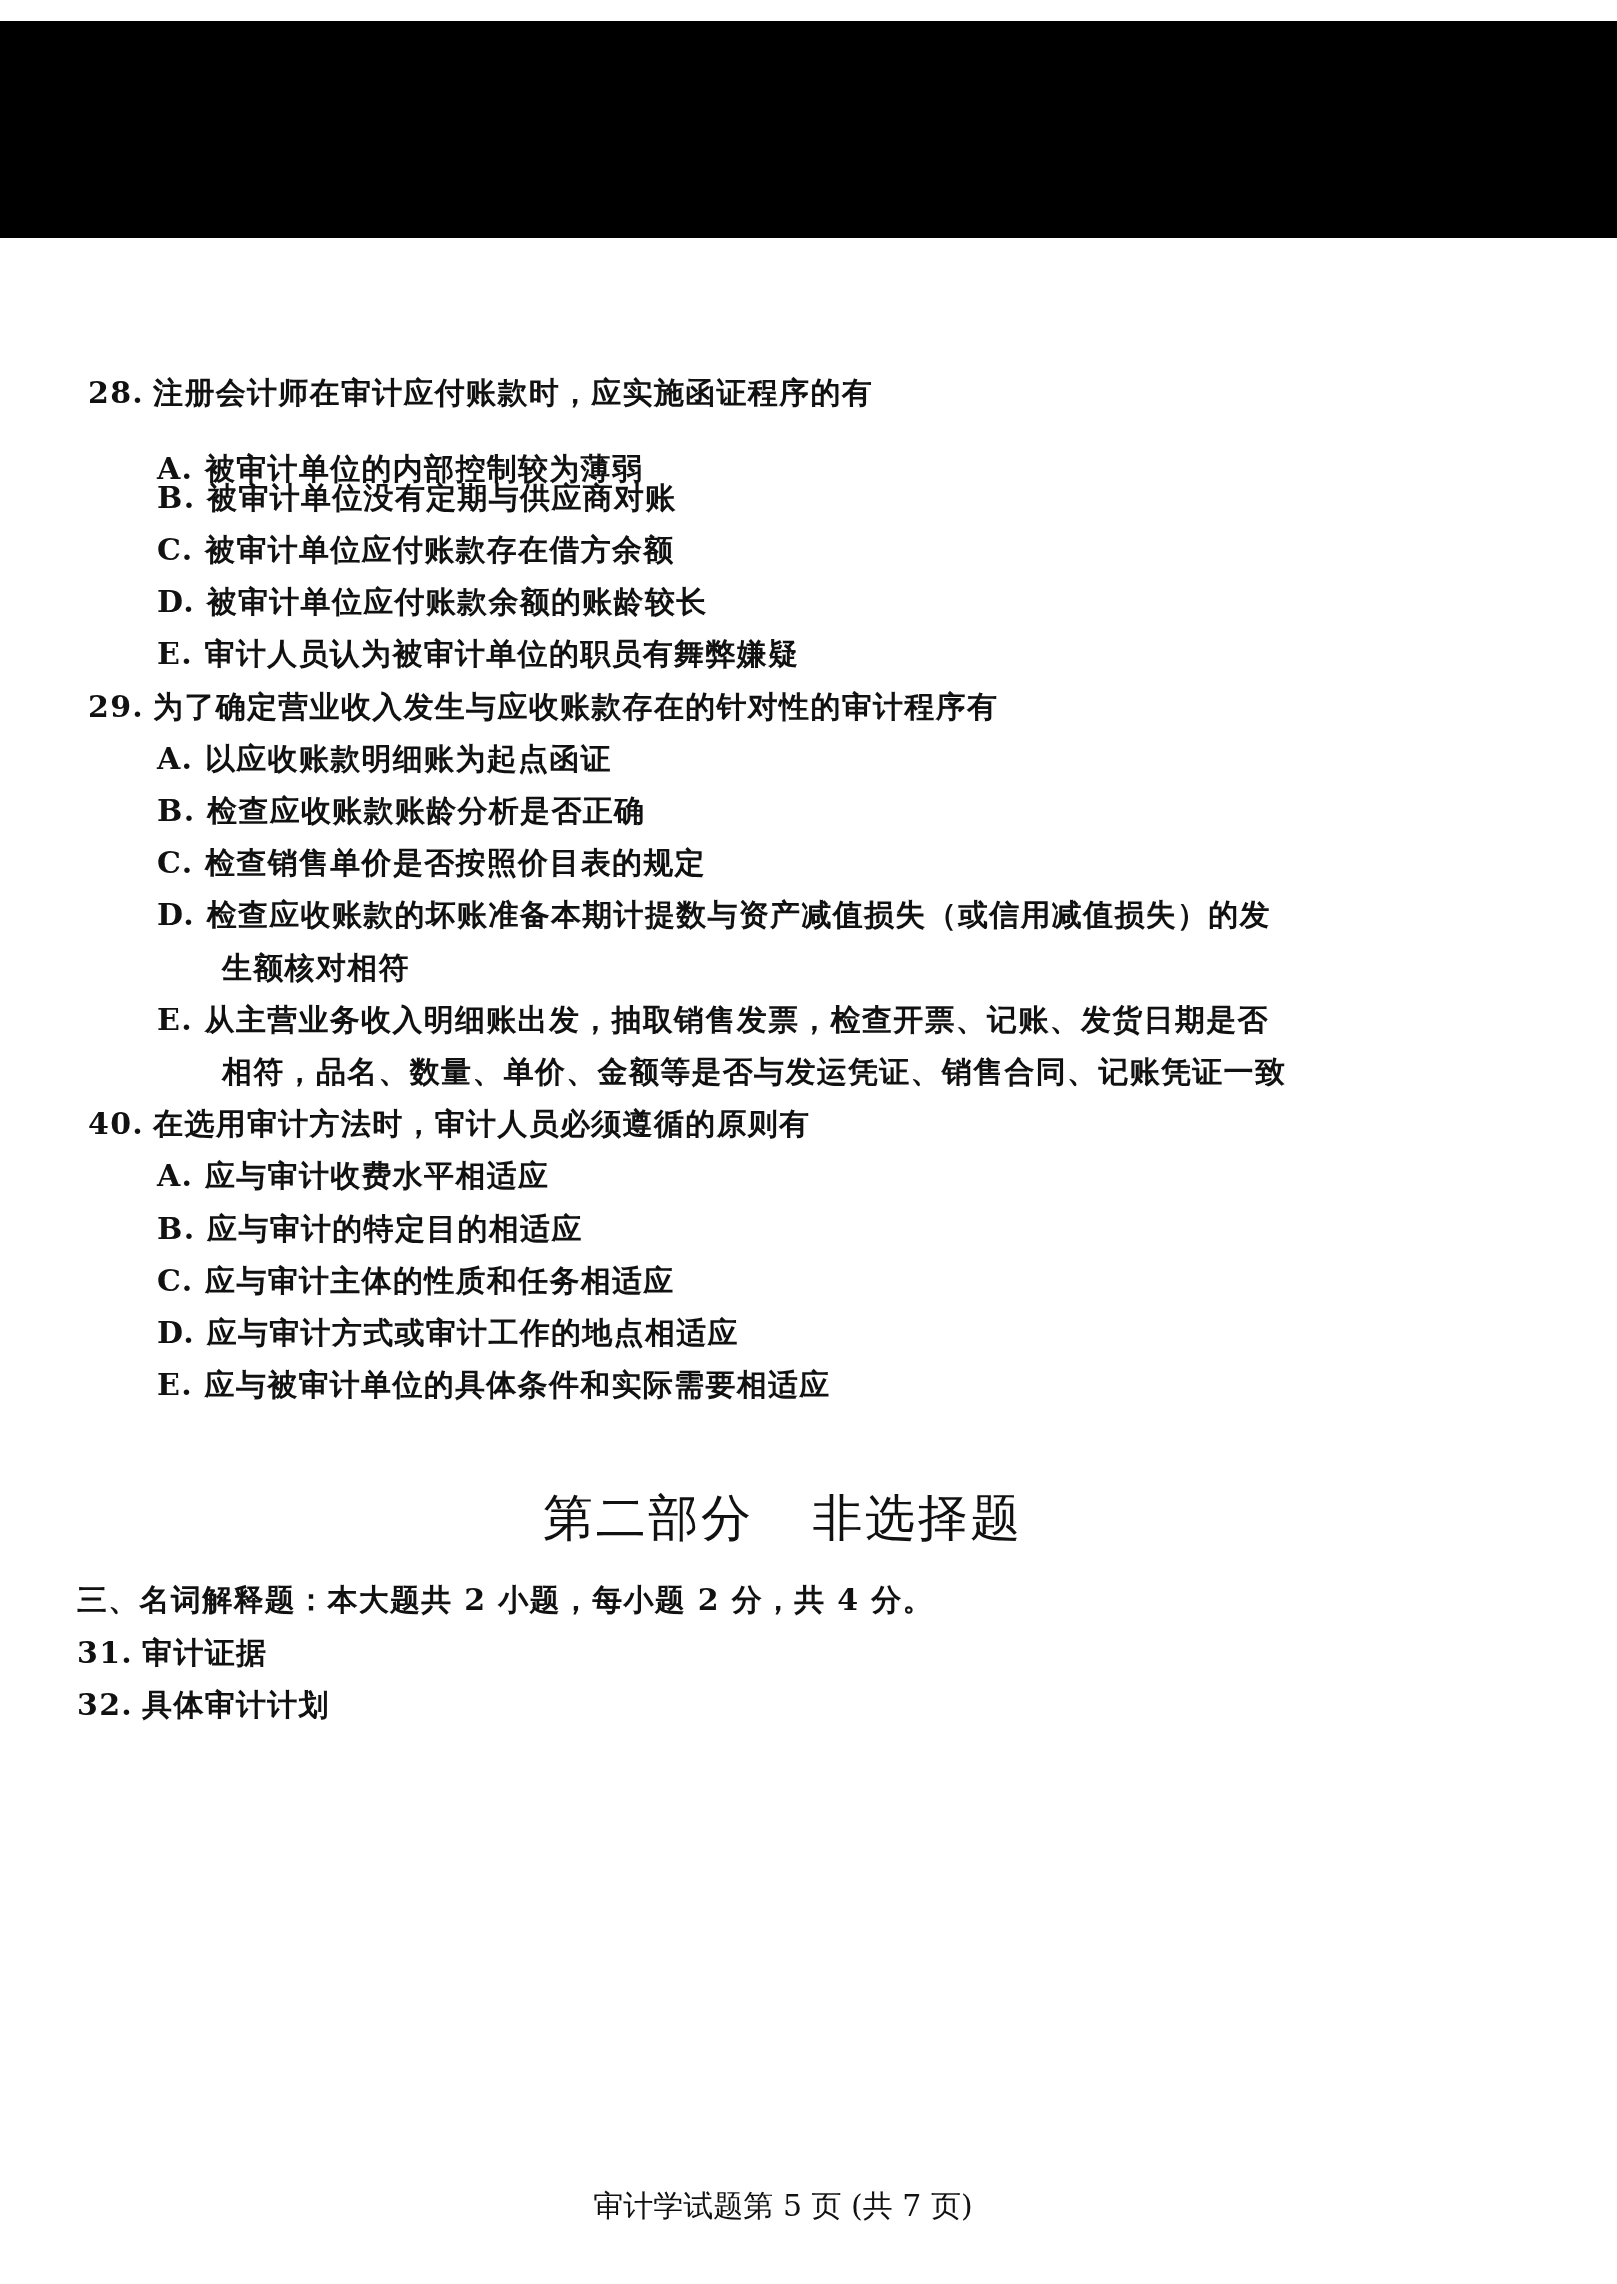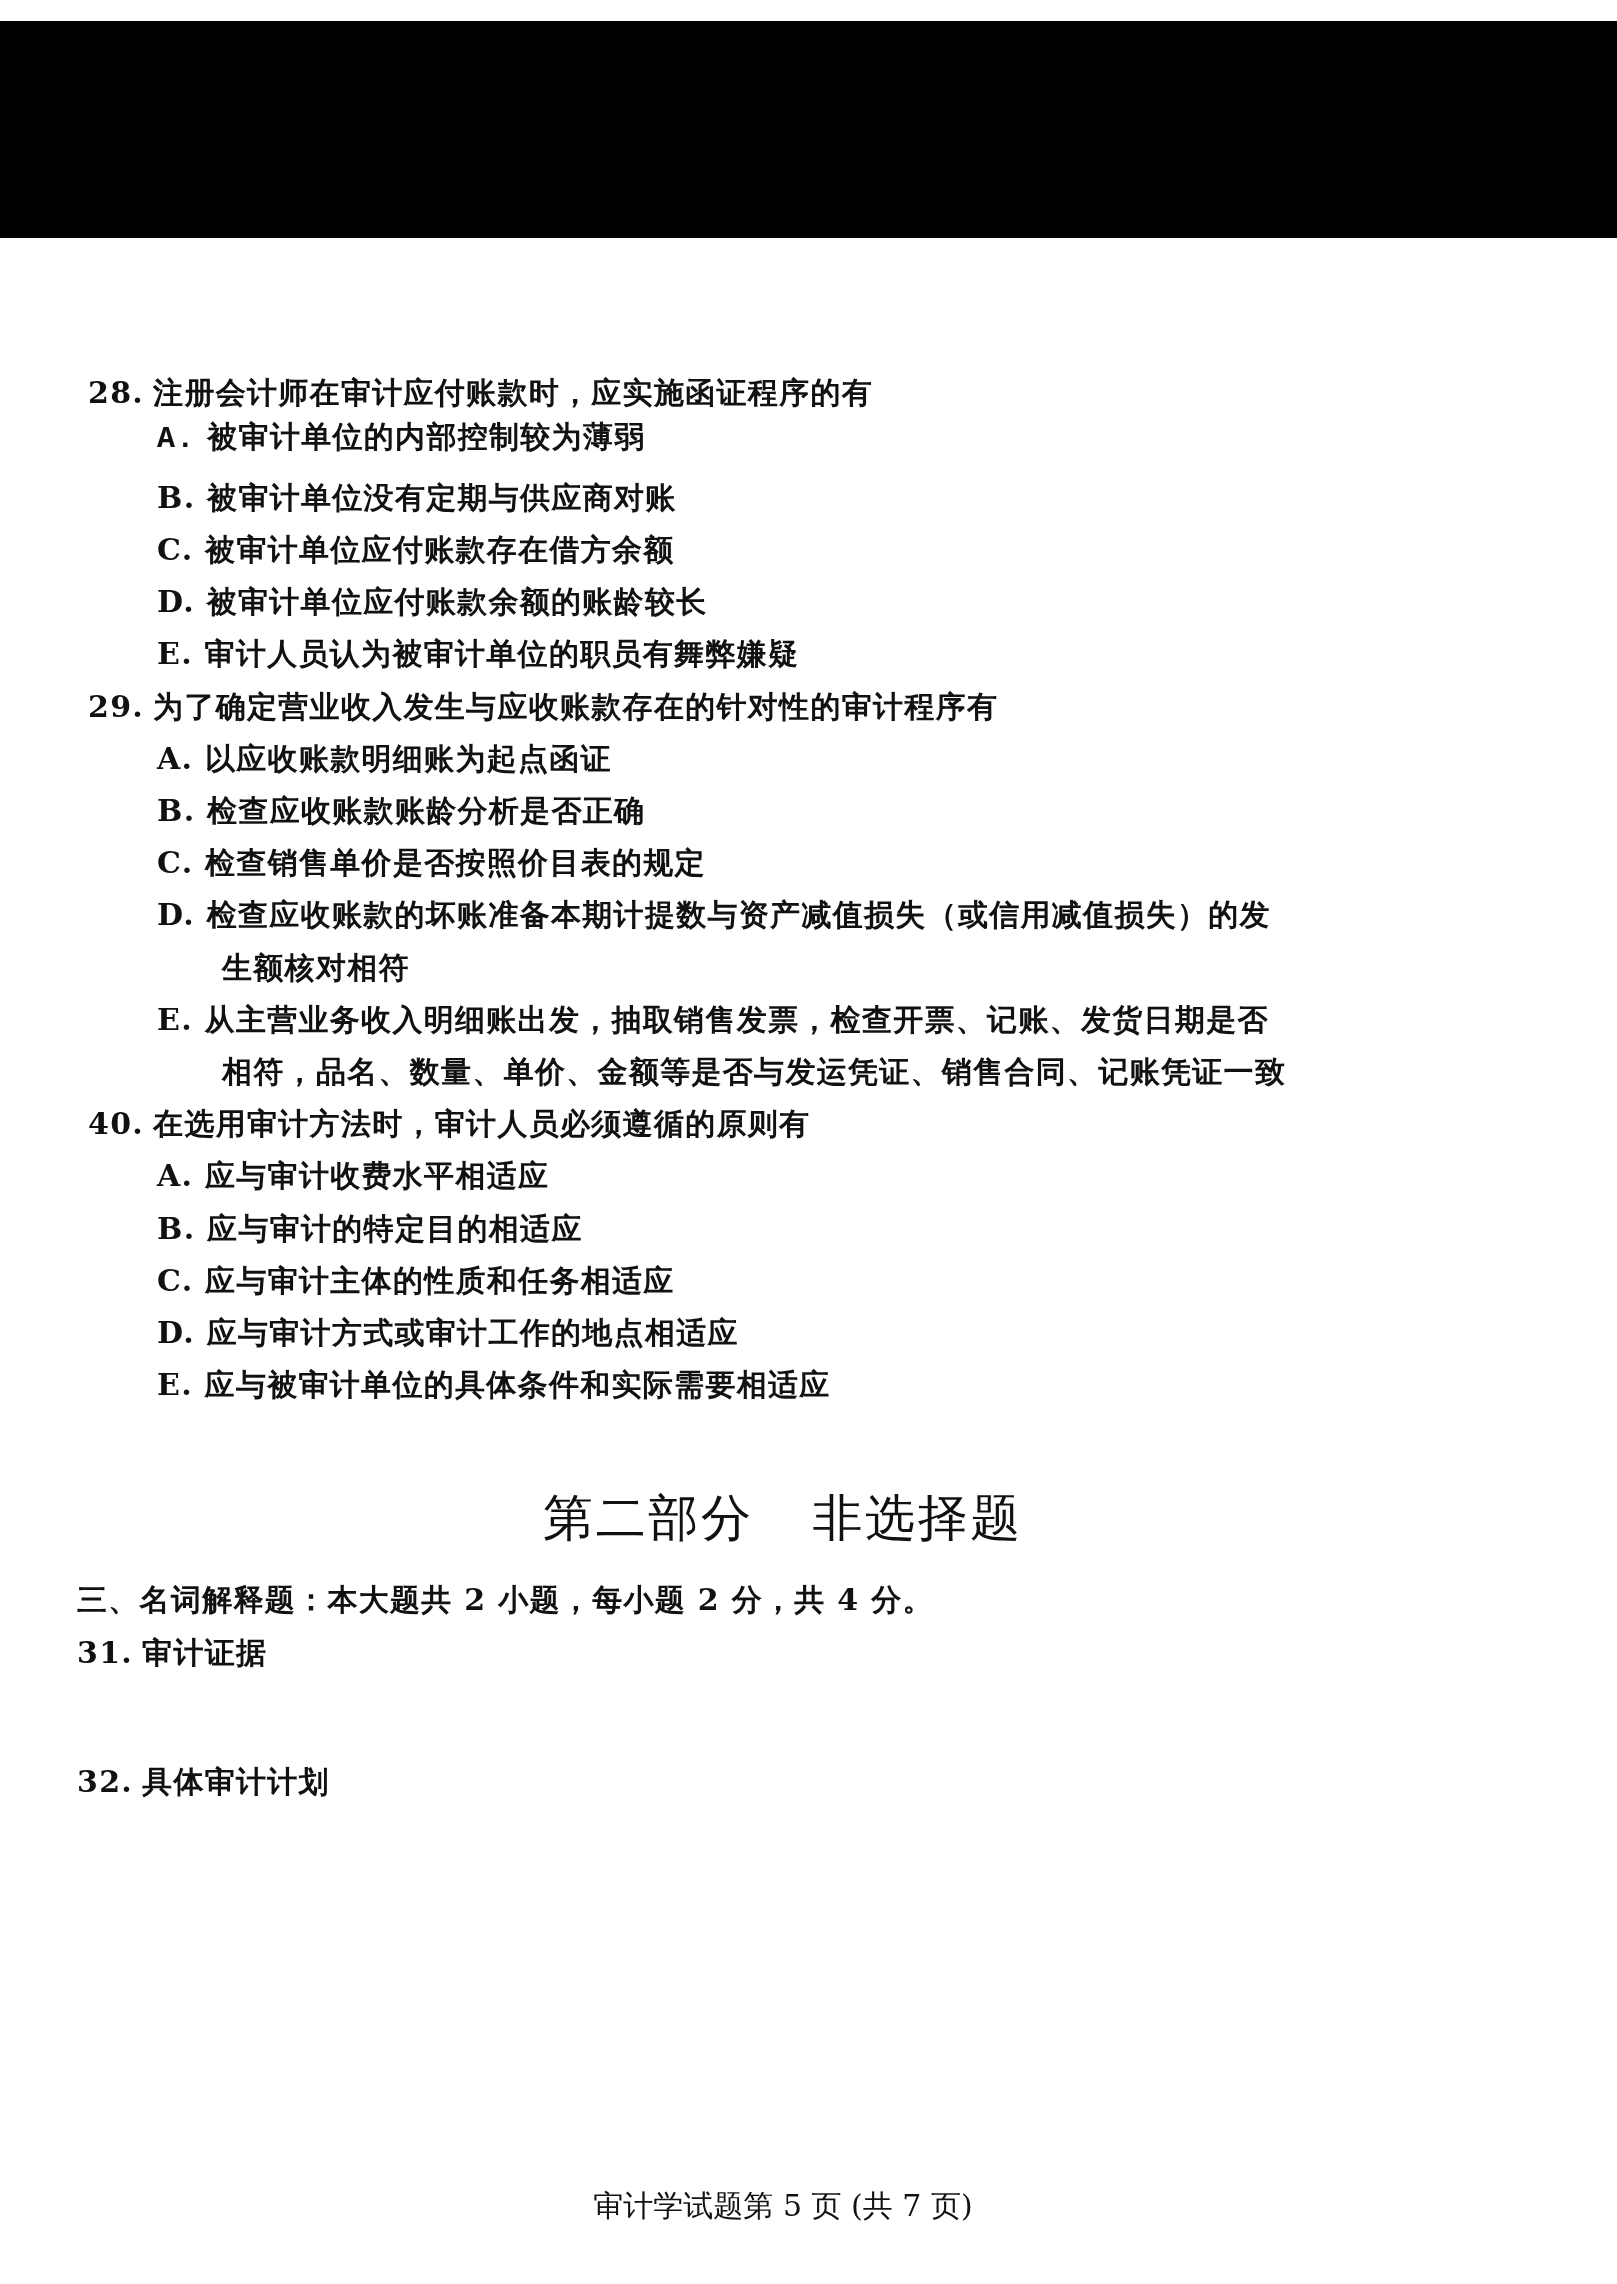--- a/index.html
+++ b/index.html
@@ -35,21 +35,21 @@
   }
 </style>
 </head>
 <body>
 
 <div class="redaction"></div>
 
 <div class="line q" style="top:374px;">
   <span class="num">28.</span><span>注册会计师在审计应付账款时，应实施函证程序的有</span>
 </div>
-<div class="line opt" style="top:421px;font-family:Liberation Mono, monospace;">
+<div class="line opt" style="top:450px;">
   <span class="optlabel">A.</span><span>被审计单位的内部控制较为薄弱</span>
 </div>
 <div class="line opt" style="top:479px;">
   <span class="optlabel">B.</span><span>被审计单位没有定期与供应商对账</span>
 </div>
 <div class="line opt" style="top:531px;">
   <span class="optlabel">C.</span><span>被审计单位应付账款存在借方余额</span>
 </div>
 <div class="line opt" style="top:583px;">
   <span class="optlabel">D.</span><span>被审计单位应付账款余额的账龄较长</span>
@@ -99,18 +99,18 @@
 </div>
 
 <div class="part-title">
   <span>第二部分</span><span class="gap"></span><span>非选择题</span>
 </div>
 
 <div class="line sec" style="top:1581px;">三、名词解释题：本大题共 2 小题，每小题 2 分，共 4 分。</div>
 <div class="line sec" style="top:1634px;">
   <span class="num">31.</span><span>审计证据</span>
 </div>
-<div class="line sec" style="top:1763px;">
+<div class="line sec" style="top:1686px;">
   <span class="num">32.</span><span>具体审计计划</span>
 </div>
 
 <div class="footer">审计学试题第 5 页 (共 7 页)</div>
 
 
 </body></html>

